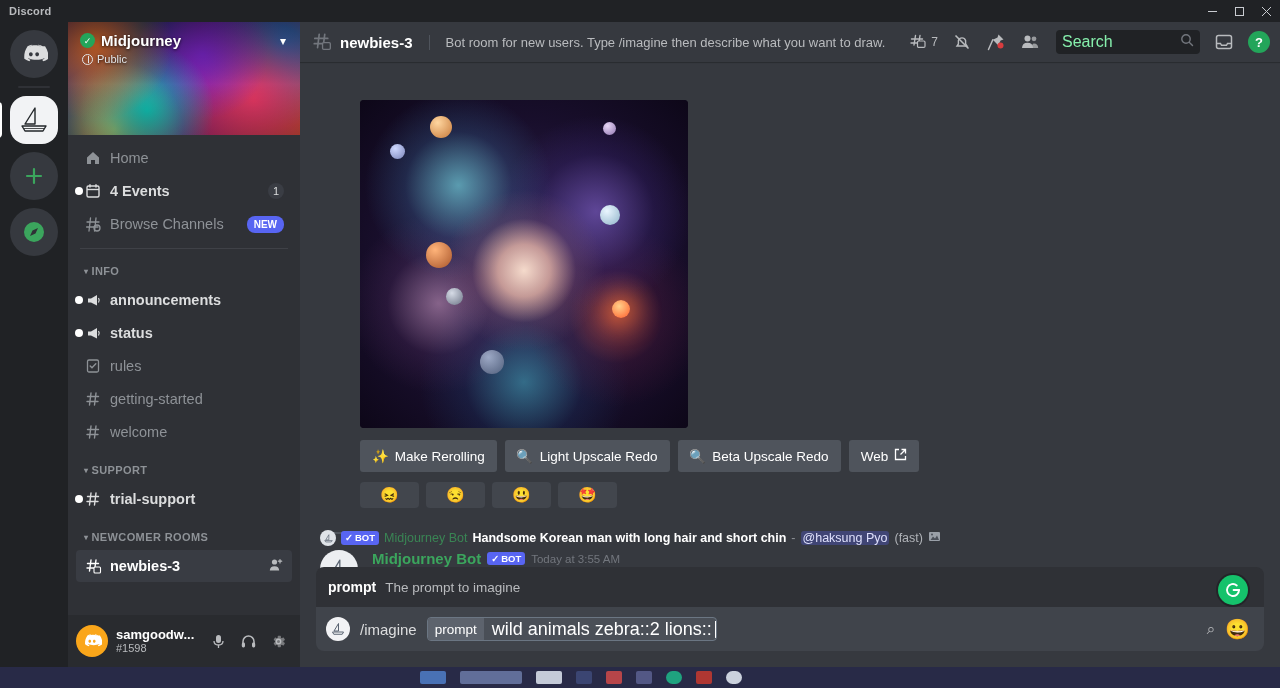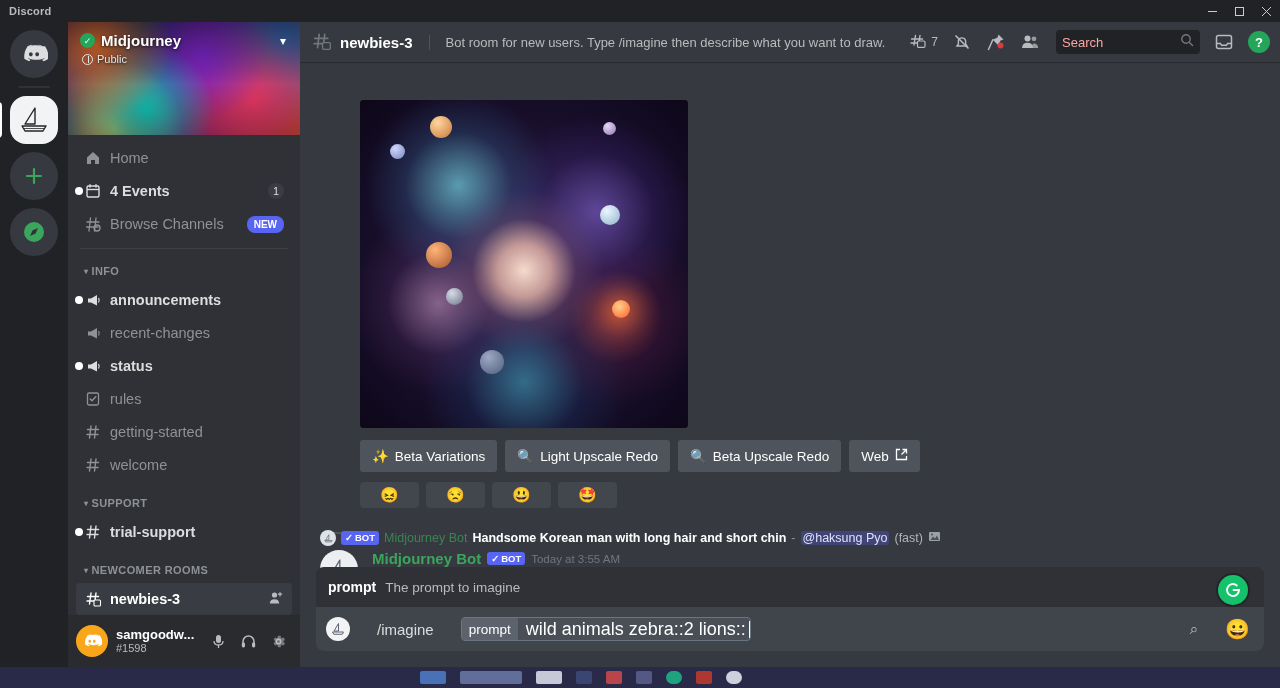--- a/index.html
+++ b/index.html
@@ -130,21 +130,21 @@
   .chan-topic {
     color: #b9bbbe; font-size: 13px; border-left: 1px solid #4f545c; padding-left: 16px; margin-left: 8px;
     max-width: 460px; overflow: hidden; white-space: nowrap;
   }
   .hdr-icons { margin-left: auto; display: flex; align-items: center; gap: 14px; padding-right: 2px; }
   .hicon { color: #b9bbbe; display: flex; align-items: center; gap: 3px; font-size: 12px; }
   .searchbox {
     width: 144px; height: 24px; background: #202225; border-radius: 4px;
     display: flex; align-items: center; padding: 0 6px; margin-left: 2px;
   }
-  .searchbox .ph { color: #fca5a5; font-size: 13px; flex: 1; }
+  .searchbox .ph { color: #86efac; font-size: 16px; flex: 1; }
   .help-circle { width: 22px; height: 22px; border-radius: 50%; background: #23a55a; color: #fff; font-size: 13px; font-weight: bold; display: flex; align-items: center; justify-content: center; }
 
   .msgs { position: relative; height: 525px; overflow: hidden; }
 
   .genimg {
     position: absolute; left: 60px; top: 38px; width: 328px; height: 328px; border-radius: 4px; overflow: hidden;
     background: #120a1f;
   }
   .genimg .bg {
     position: absolute; inset: 0;
@@ -203,21 +203,21 @@
   }
   .slashhint .k { color: #fff; font-size: 14px; font-weight: bold; }
   .slashhint .d { color: #b9bbbe; font-size: 13.5px; }
   .grammarly {
     position: absolute; right: 16px; top: 8px; width: 30px; height: 30px; border-radius: 50%;
     background: #15c26b; color: #fff; display: flex; align-items: center; justify-content: center;
     font-size: 17px; font-weight: bold; box-shadow: 0 0 0 2px rgba(0,0,0,.25);
   }
   .inputbar {
     background: #40444b; border-radius: 0 0 8px 8px; min-height: 44px;
-    display: flex; align-items: center; padding: 0 14px 0 10px; gap: 27px;
+    display: flex; align-items: center; padding: 0 14px 0 10px; gap: 10px;
   }
   .cmd-av { width: 24px; height: 24px; border-radius: 50%; background: #f2f3f5; display:flex;align-items:center;justify-content:center; }
   .slashname { color: #dcddde; font-size: 15px; }
   .pill-group {
     display: inline-flex; align-items: center; background: #4a4f57; border: 1px solid #6b7683;
     border-radius: 4px; height: 24px; overflow: hidden;
   }
   .pill-key { background: #5d636d; color: #fff; font-size: 13.5px; padding: 0 7px; height: 22px; display:flex; align-items:center; }
   .pill-val { color: #fff; font-size: 18px; padding: 0 2px 0 8px; display:flex; align-items:center; height: 22px; }
   .caret-bar { width: 1.5px; height: 17px; background: #fff; margin-left: 1px; }
@@ -345,29 +345,20 @@
         <span class="unread-dot"></span>
         <span class="ic">
           <svg width="17" height="17" viewBox="0 0 17 17">
               <path d="M3 6.5 H6 L12 3 V13.5 L6 10.5 H3 Z" fill="#dcddde"></path>
               <path d="M13.5 6 Q15 8.2 13.5 10.5" stroke="#dcddde" stroke-width="1.2" fill="none"></path>
             </svg>
         </span>
         <span class="lbl">announcements</span>
       </div>
 
-      <div class="navrow">
-        <span class="ic">
-          <svg width="17" height="17" viewBox="0 0 17 17">
-              <path d="M3 6.5 H6 L12 3 V13.5 L6 10.5 H3 Z" fill="#8e9297"></path>
-              <path d="M13.5 6 Q15 8.2 13.5 10.5" stroke="#8e9297" stroke-width="1.2" fill="none"></path>
-            </svg>
-        </span>
-        <span class="lbl">recent-changes</span>
-      </div>
 
       <div class="navrow bold">
         <span class="unread-dot"></span>
         <span class="ic">
           <svg width="17" height="17" viewBox="0 0 17 17">
               <path d="M3 6.5 H6 L12 3 V13.5 L6 10.5 H3 Z" fill="#dcddde"></path>
               <path d="M13.5 6 Q15 8.2 13.5 10.5" stroke="#dcddde" stroke-width="1.2" fill="none"></path>
             </svg>
         </span>
         <span class="lbl">status</span>
@@ -547,21 +538,21 @@
         <div class="orb" style="left:240px;top:105px;width:20px;height:20px;background:radial-gradient(circle at 35% 30%,#eaf6ff,#8fb3c9);"></div>
         <div class="orb" style="left:66px;top:142px;width:26px;height:26px;background:radial-gradient(circle at 35% 30%,#ffb47a,#a8552a);"></div>
         <div class="orb" style="left:86px;top:188px;width:17px;height:17px;background:radial-gradient(circle at 35% 30%,#d6dbe6,#6c7486);"></div>
         <div class="orb" style="left:252px;top:200px;width:18px;height:18px;background:radial-gradient(circle at 40% 35%,#ffd08a,#ff5c2b);box-shadow:0 0 22px 7px rgba(255,120,50,.55);"></div>
         <div class="orb" style="left:120px;top:250px;width:24px;height:24px;background:radial-gradient(circle at 35% 30%,#b9c6e0,#5b6480);opacity:.8;"></div>
       </div>
 
       <div class="btnrow">
         <button class="mjbtn">
           <span>✨</span>
-          <span>Beta Variations</span>
+          <span>Make Rerolling</span>
         </button>
         <button class="mjbtn">
           <span>🔍</span>
           <span>Light Upscale Redo</span>
         </button>
         <button class="mjbtn">
           <span>🔍</span>
           <span>Beta Upscale Redo</span>
         </button>
         <button class="mjbtn">

